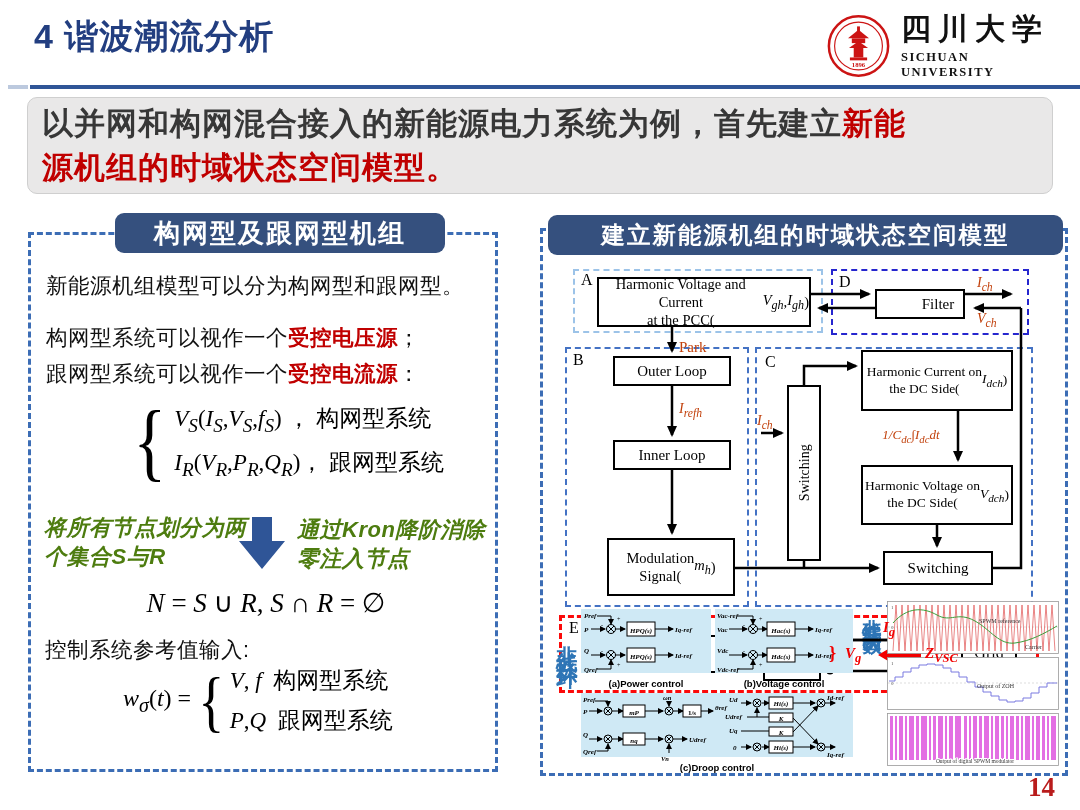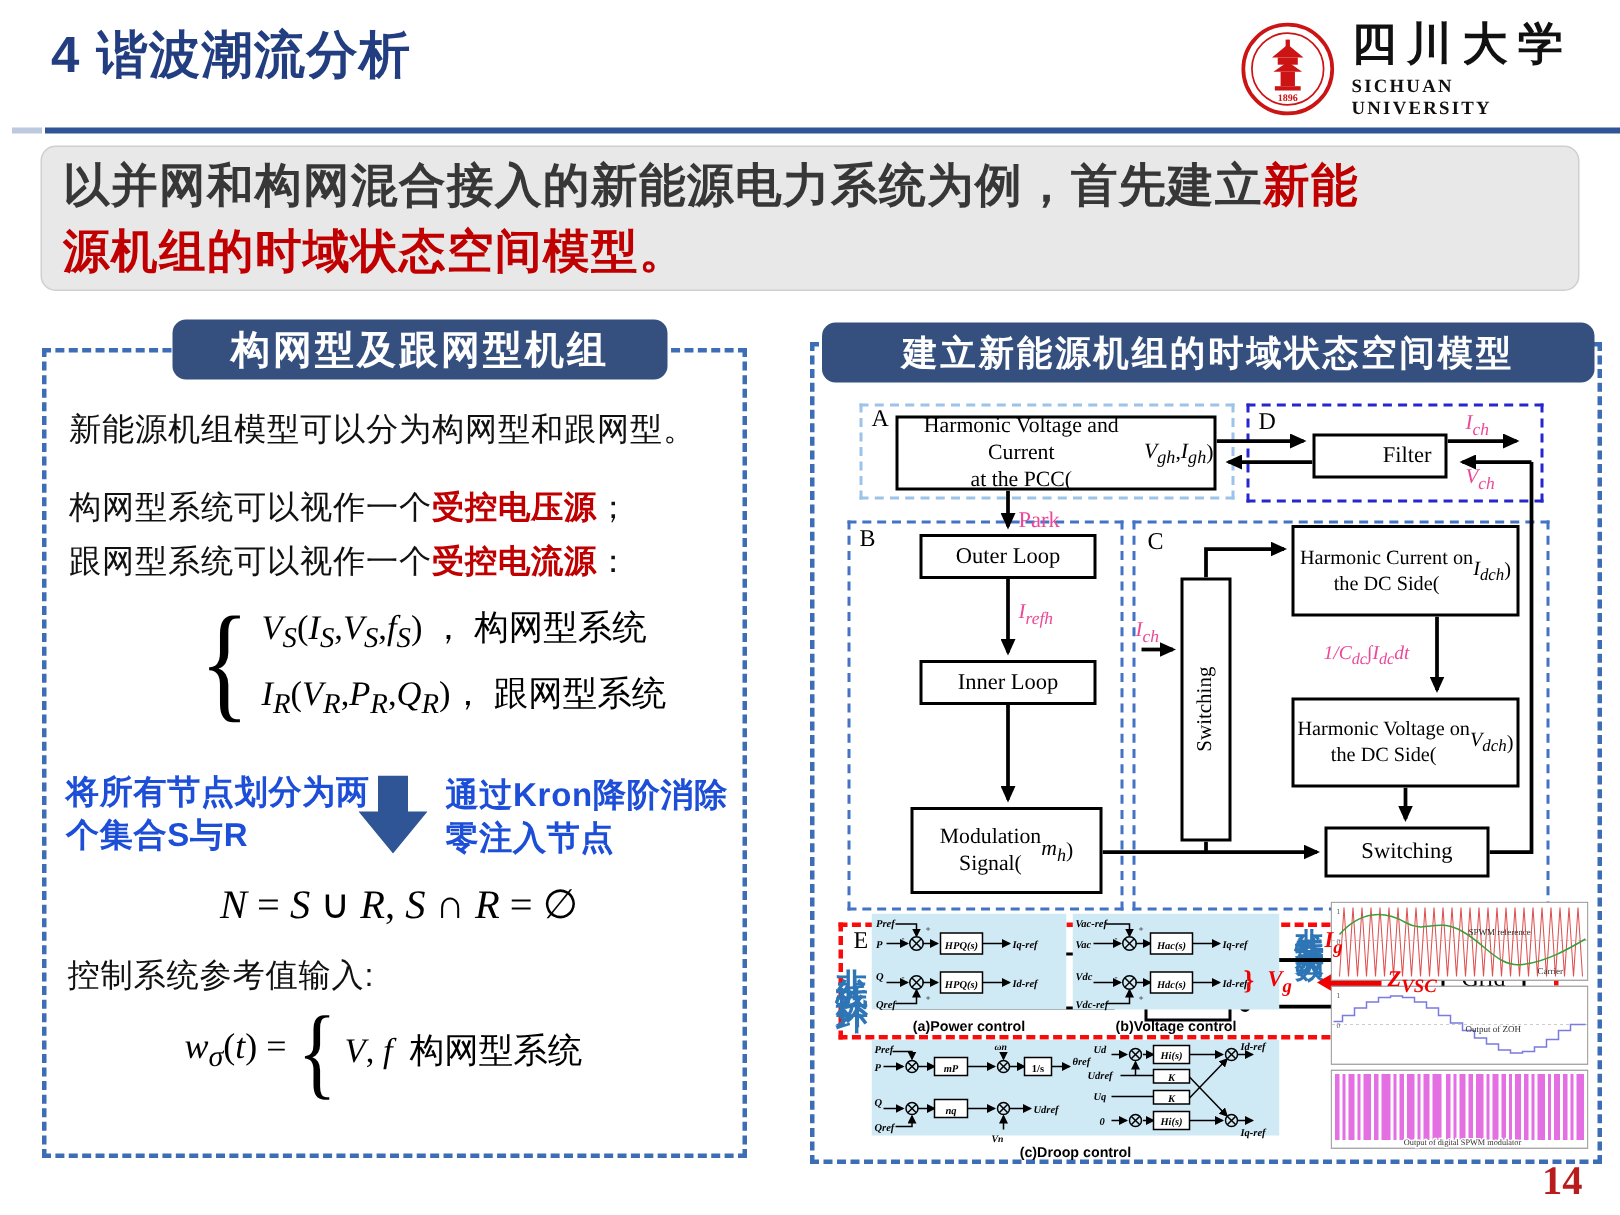--- a/index.html
+++ b/index.html
@@ -19,35 +19,35 @@
           line-height:44px;color:#373737;letter-spacing:1px;}
   .red{color:#C00000;}
   
   .lpanel{left:28px;top:232px;width:470px;height:540px;border:3px dashed #3C6DB5;box-sizing:border-box;}
   .rpanel{left:540px;top:228px;width:528px;height:548px;border:3px dashed #3C6DB5;box-sizing:border-box;}
   .panel-head{position:absolute;background:#35507E;border-radius:9px;color:#fff;font-weight:bold;
               display:flex;align-items:center;justify-content:center;letter-spacing:2px;}
   .lhead{left:84px;top:-22px;width:330px;height:40px;font-size:26px;}
   .rhead{left:5px;top:-16px;width:515px;height:40px;font-size:23.5px;}
   .ltext{font-size:21.5px;color:#111;letter-spacing:0.5px;}
-  .blue-bold{color:#1d4ed8;font-weight:bold;font-size:22px;letter-spacing:0.5px;line-height:29px;}
+  .blue-bold{color:#4d7c0f;font-weight:bold;font-size:22px;letter-spacing:0.5px;line-height:29px;font-style:italic;}
   .math{font-family:"Liberation Serif",serif;}
   .brace{font-family:"Liberation Serif",serif;font-weight:400;transform:scaleX(0.8);}
   
   .dash{position:absolute;border-style:dashed;box-sizing:border-box;background:transparent;}
   .secA{left:30px;top:38px;width:250px;height:64px;border-width:2px;border-color:#9CC3E8;}
   .secD{left:288px;top:38px;width:198px;height:66px;border-width:2.5px;border-color:#2626CE;}
   .secB{left:22px;top:116px;width:184px;height:260px;border-width:2.5px;border-color:#4472C4;}
   .secC{left:212px;top:116px;width:278px;height:260px;border-width:2.5px;border-color:#4472C4;}
   .secE{left:16px;top:384px;width:480px;height:78px;border-width:3px;border-color:#FB0A0A;}
   .seclbl{position:absolute;font-family:"Liberation Serif",serif;font-size:16px;color:#000;}
   .blk{position:absolute;background:#fff;border:2.5px solid #000;display:flex;align-items:center;
        justify-content:center;text-align:center;font-family:"Liberation Serif",serif;color:#000;
        box-sizing:border-box;line-height:1.25;z-index:2;}
-  .mlbl{position:absolute;font-family:"Liberation Serif",serif;font-style:italic;color:#ec4899;z-index:3;}
+  .mlbl{position:absolute;font-family:"Liberation Serif",serif;font-style:italic;color:#c2410c;z-index:3;}
   .redlbl{color:#F20000;font-weight:bold;}
   .vrot{transform:rotate(-90deg);white-space:nowrap;}
   .vert-cjk{writing-mode:vertical-rl;text-orientation:upright;font-weight:bold;color:#2E75B6;}
   .ctrlsvg{position:absolute;z-index:2;}
   .pagenum{left:1028px;top:772px;font-family:"Liberation Serif",serif;font-size:27px;font-weight:bold;color:#b91c1c;}
   svg text{font-family:"Liberation Serif",serif;}
   .cap{font-family:"Liberation Sans",sans-serif;font-weight:bold;}
 </style>
 </head>
 <body>
@@ -116,20 +116,23 @@
   <div class="abs math" style="left:0;top:352px;width:470px;text-align:center;font-size:27px;"><i>N</i> = <i>S</i> ∪ <i>R</i>, <i>S</i> ∩ <i>R</i> = ∅</div>
 
   <div class="abs ltext" style="left:14px;top:400px;">控制系统参考值输入:</div>
 
   <div class="abs" style="left:92px;top:424px;display:flex;align-items:center;">
     <span class="math" style="font-size:24px;"><i>w<sub>σ</sub></i>(<i>t</i>) =</span>
     <span class="brace" style="font-size:68px;line-height:84px;margin-left:4px;">{</span>
     <div class="math" style="font-size:23px;margin-left:2px;">
       <div style="height:40px;line-height:40px;">
         <span><i>V</i>, <i>f</i></span>&nbsp;&nbsp;<span>构网型系统</span>
+      </div>
+      <div style="height:40px;line-height:40px;">
+        <span><i>P</i>,<i>Q</i></span>&nbsp;&nbsp;<span>跟网型系统</span>
       </div>
     </div>
   </div>
 </div>
 
 <div class="abs rpanel">
   <div class="panel-head rhead">建立新能源机组的时域状态空间模型</div>
 
   <div class="dash secA"></div>
   <div class="dash secD"></div>

